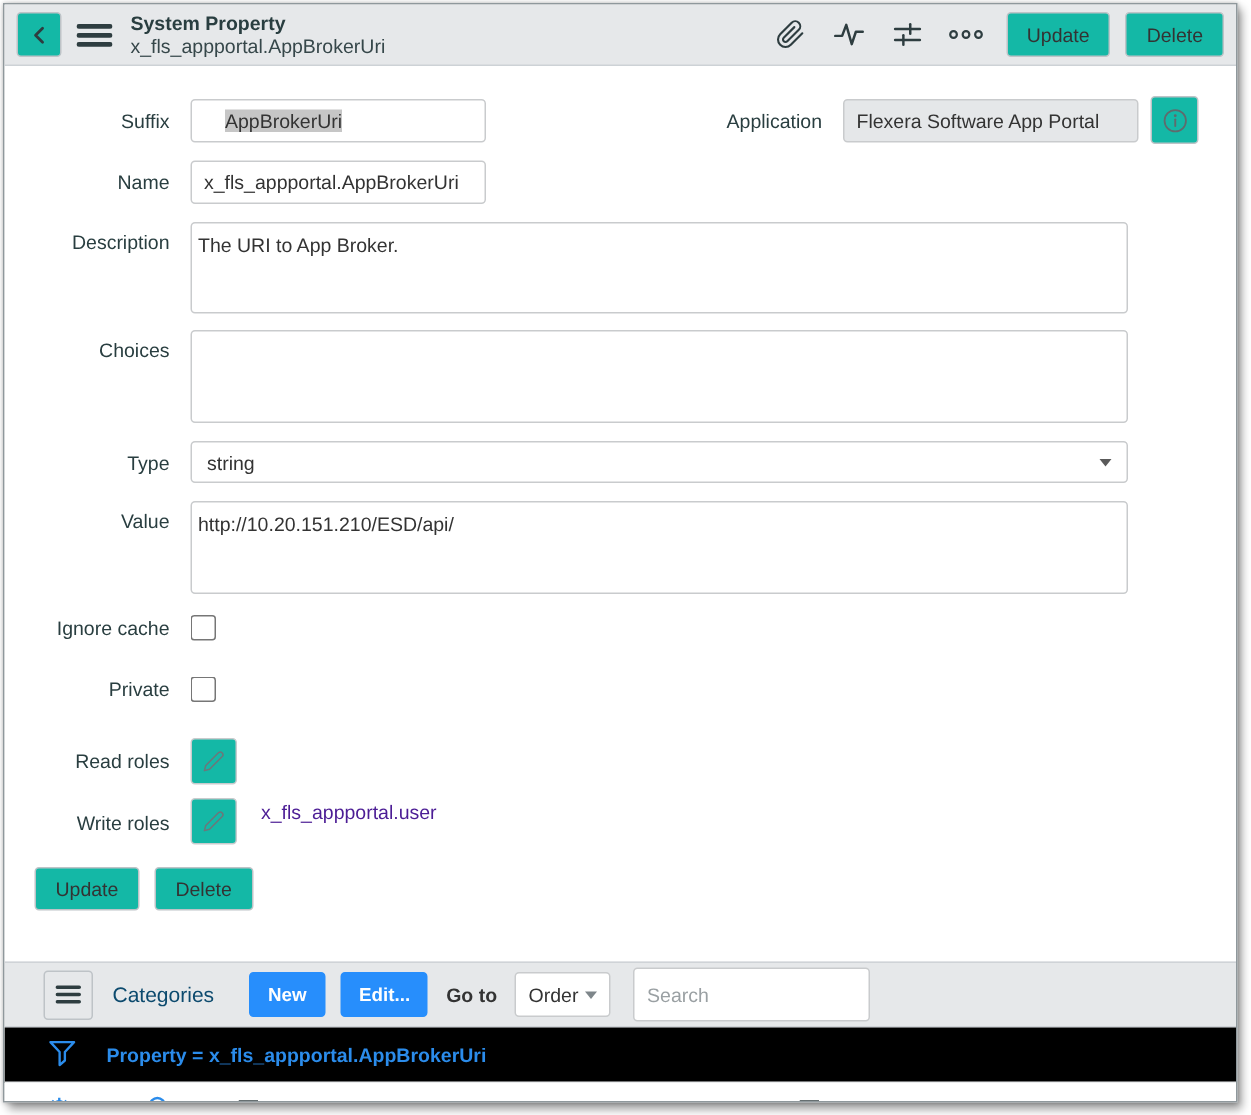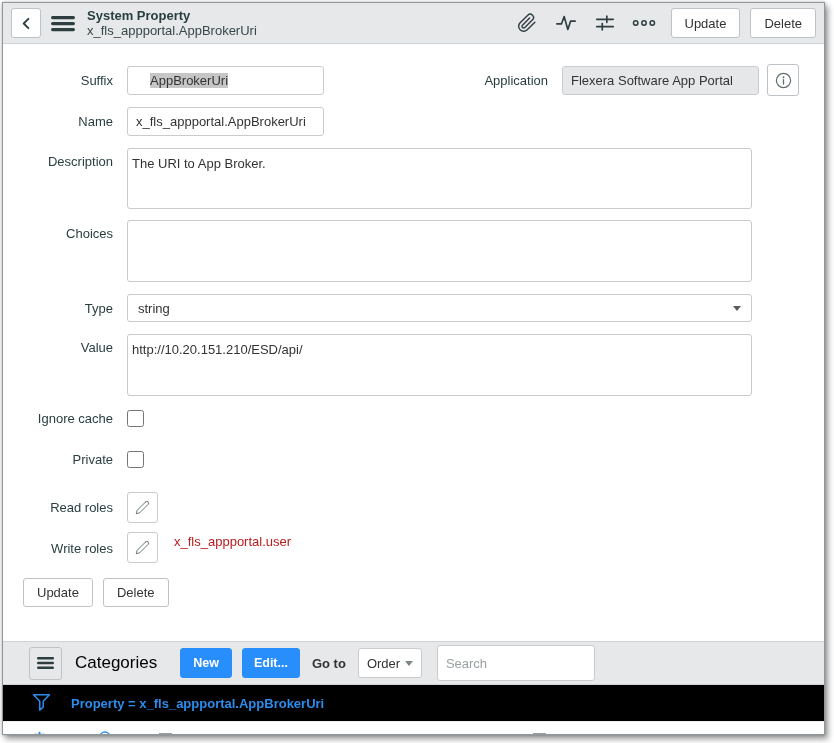--- a/index.html
+++ b/index.html
@@ -9,21 +9,21 @@
     background: #fff; border: 1px solid #8f989c;
     box-shadow: 3px 4px 6px rgba(0,0,0,.40), 0 0 3px rgba(0,0,0,.25);
     display: flex; flex-direction: column; overflow: hidden;
   }
   
   .topbar {
     height: 41px; flex: none; background: #e6e8ea; border-bottom: 1px solid #cdd2d6;
     display: flex; align-items: center; padding: 0 8px;
   }
   .btn {
-    background: #ffffff; border: 1px solid #bec3c7; border-radius: 3px;
+    background: #14b8a6; border: 1px solid #bec3c7; border-radius: 3px;
     color: #333; font-size: 13px; font-family: inherit; cursor: pointer;
   }
   .back-btn { width: 30px; height: 30px; display: flex; align-items: center; justify-content: center; }
   .topbar-burger { margin: 0 9px 0 10px; display: flex; cursor: pointer; }
   .titleblock { line-height: 15px; margin-left: 3px; }
   .t1 { font-size: 13px; font-weight: 700; color: #293e40; }
   .t2 { font-size: 13px; color: #36474a; }
   .spacer { flex: 1; }
   .hicon { display: flex; align-items: center; justify-content: center; width: 26px; height: 26px; margin-right: 13px; cursor: pointer; }
   .topbar .action-btn { height: 30px; padding: 0 13px; margin-left: 10px; }
@@ -57,31 +57,31 @@
   .row-value { margin-bottom: 14px; }
   .selectlike { height: 28px; display: flex; align-items: center; padding: 0 10px; cursor: pointer; }
   .selectlike .grow { flex: 1; }
   .caret-down { width: 0; height: 0; border-left: 4px solid transparent; border-right: 4px solid transparent; border-top: 5px solid #5a5a5a; }
   .row-cb { margin-bottom: 24px; }
   .row-cb.first-cb { margin-bottom: 24px; }
   .cbox { width: 17px; height: 17px; accent-color: #fff; cursor: pointer; }
   .row-roles { margin-bottom: 9px; }
   .row-roles.read { margin-bottom: 9px; }
   .role-btn { width: 31px; height: 31px; display: flex; align-items: center; justify-content: center; border-color: #c9cbcd; }
-  .role-value { font-size: 13px; color: #b91c1c; margin-left: 16px; align-self: flex-start; margin-top: 2px; }
+  .role-value { font-size: 13px; color: #4c1d95; margin-left: 16px; align-self: flex-start; margin-top: 2px; }
   .btnrow { margin-top: 15px; display: flex; gap: 10px; }
   .btnrow .btn { height: 29px; padding: 0 13px; }
   
   .relbar {
     height: 44px; flex: none; background: #e6e8ea;
     border-top: 1px solid #cfd3d7; border-bottom: 1px solid #cfd3d7;
     display: flex; align-items: center; padding: 0 8px;
   }
   .list-menu-btn { width: 33px; height: 33px; margin-left: 18px; background: transparent; display: flex; align-items: center; justify-content: center; }
-  .rel-title { font-size: 17px; color: #000000; margin: 0 23px 0 13px; text-align: right; }
+  .rel-title { font-size: 14px; color: #0c4a6e; margin: 0 23px 0 13px; text-align: right; }
   .btn-blue {
     background: #278efc; border: 1px solid #278efc; border-radius: 3px; color: #fff;
     font-size: 12.5px; font-weight: 700; height: 30px; padding: 0 12px; cursor: pointer; font-family: inherit;
   }
   .btn-edit { margin-left: 10px; padding: 0 11px; }
   .goto-label { font-size: 13px; font-weight: 700; color: #333; margin: 0 12px 0 12px; }
   .goto-select { width: 64px; height: 30px; padding: 0 8px; }
   .search-input { width: 158px; height: 36px; margin-left: 15px; }
   .search-input::placeholder { color: #9aa0a3; }
   

